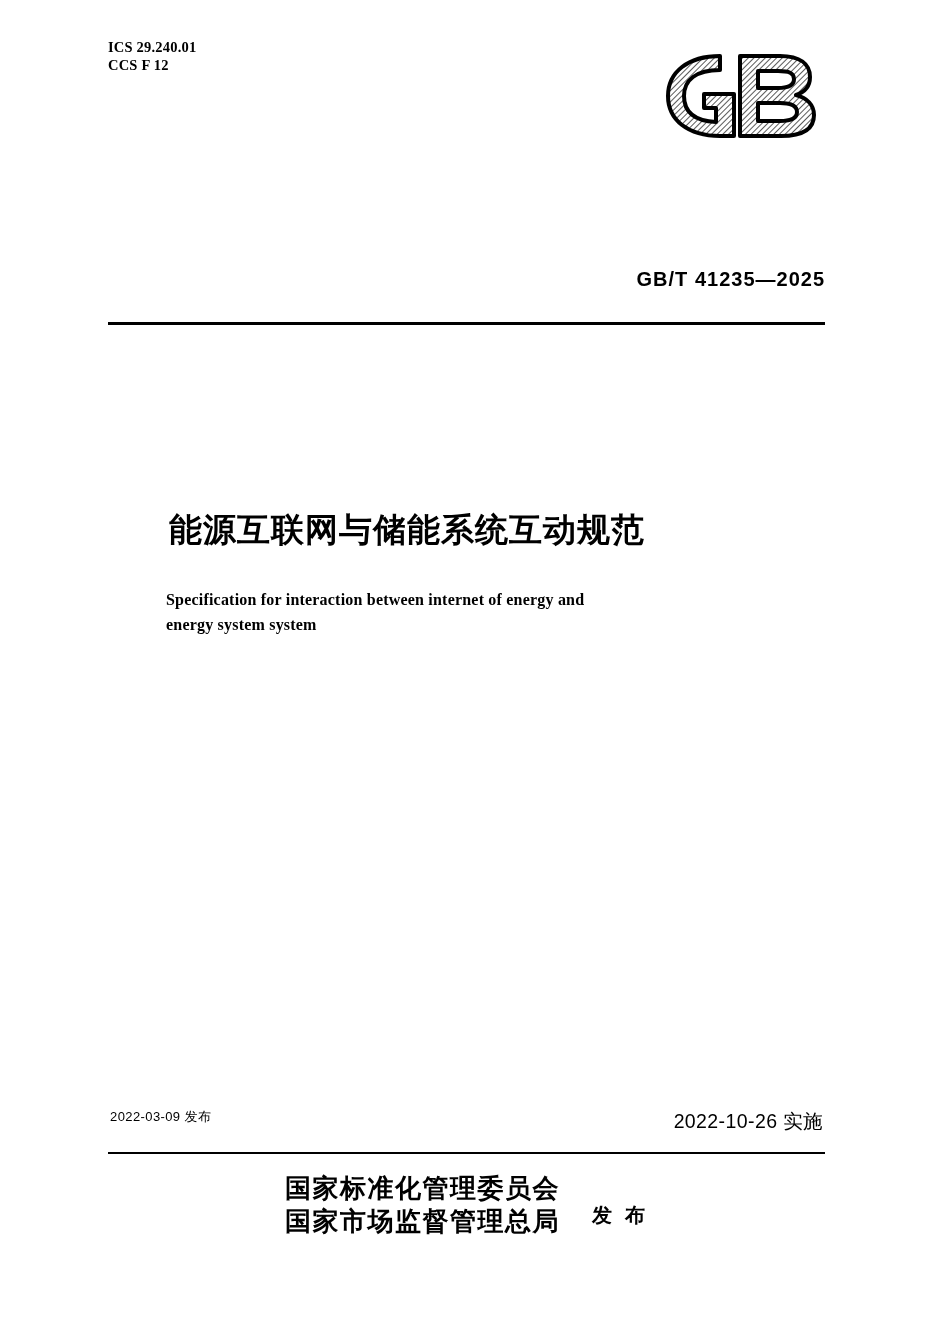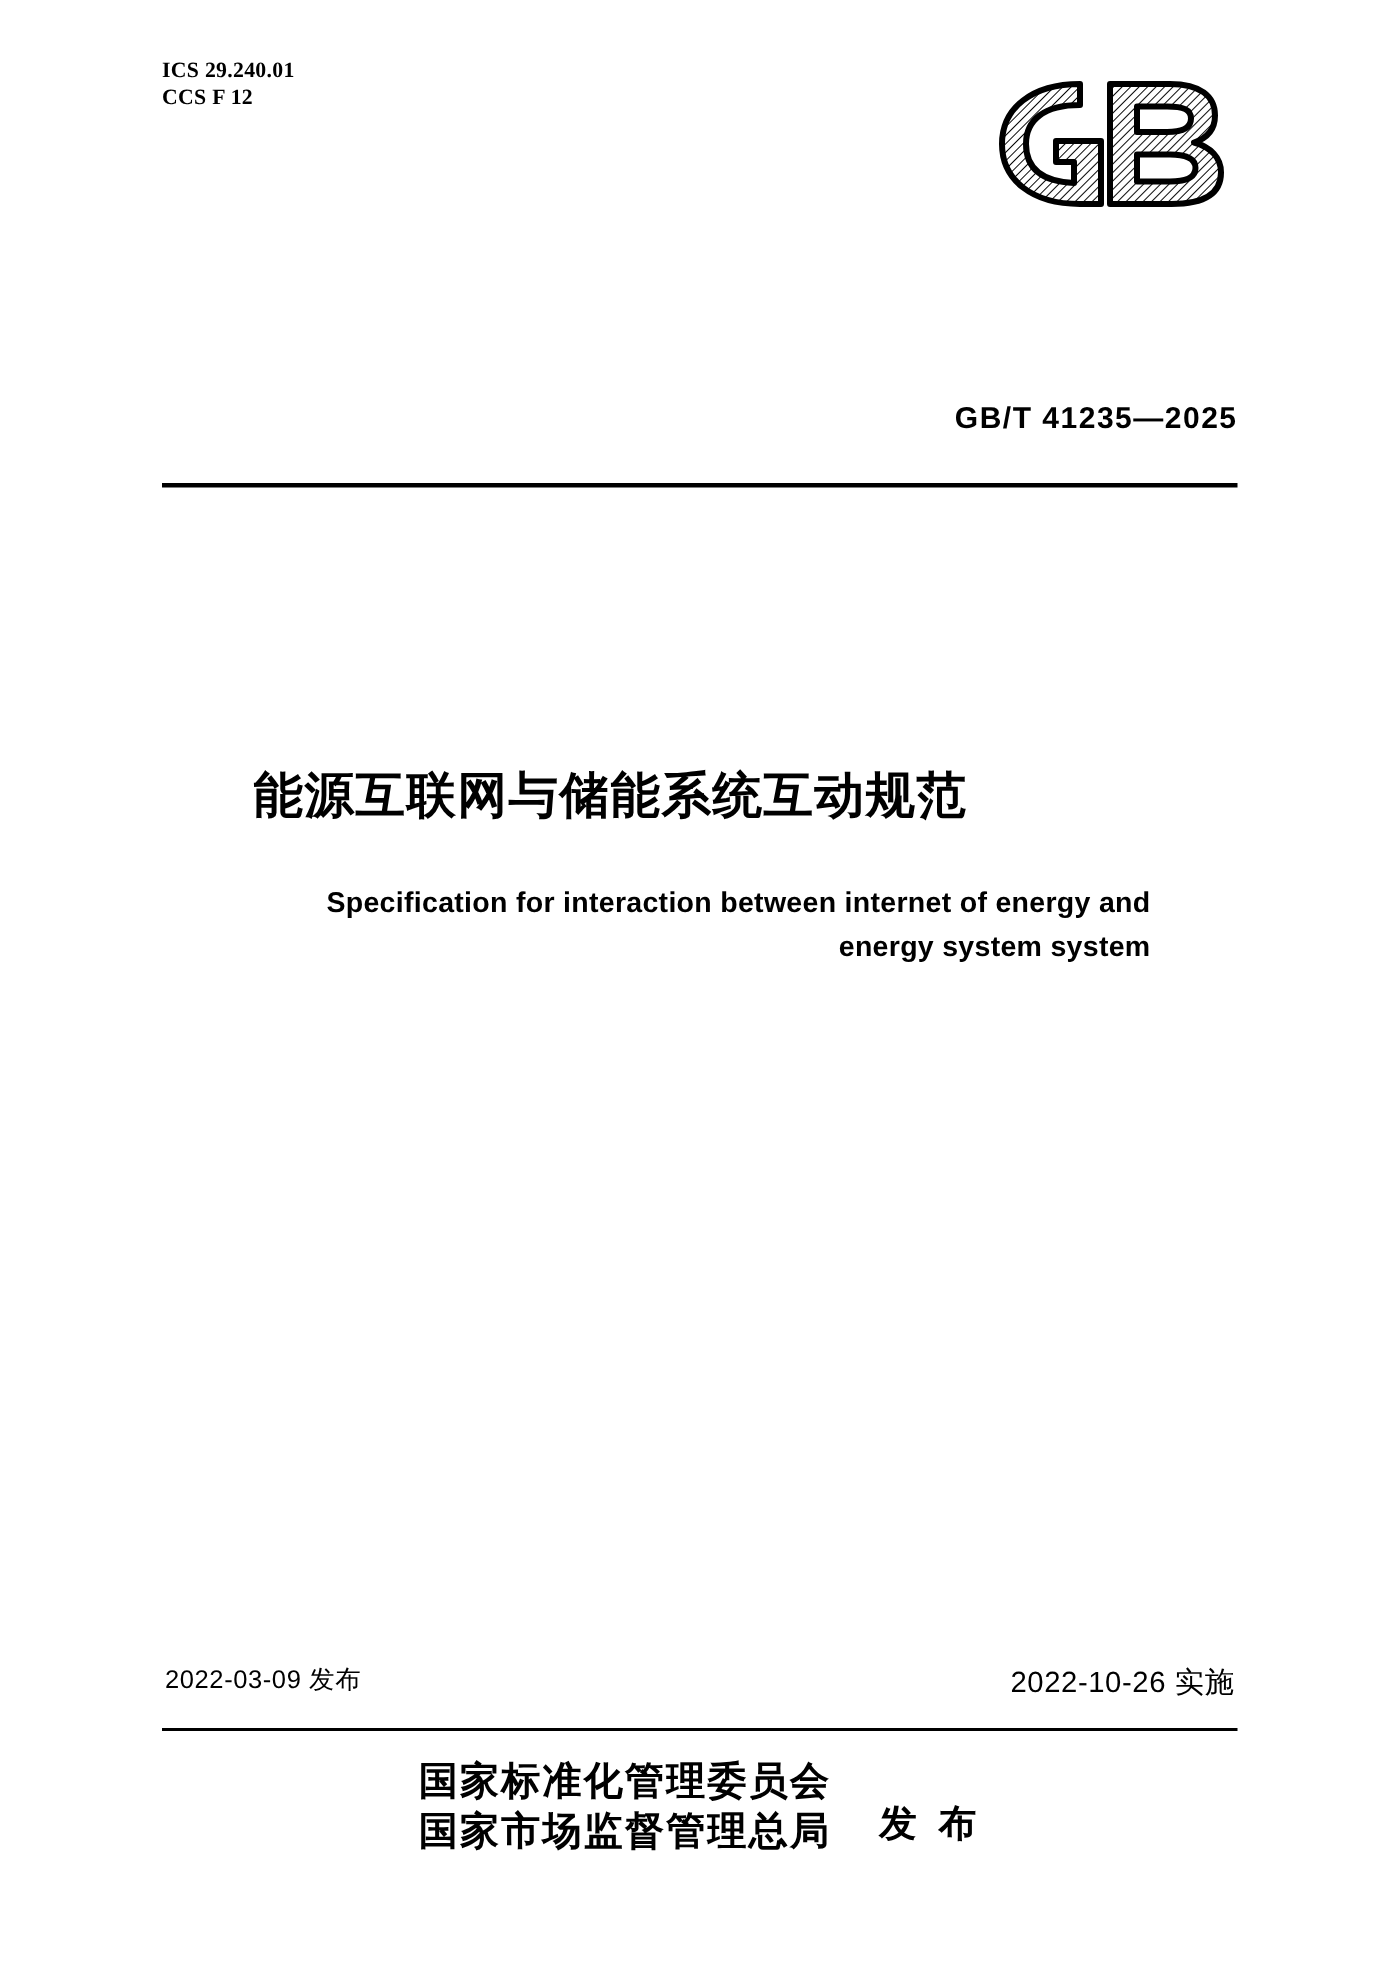--- a/index.html
+++ b/index.html
@@ -101,35 +101,35 @@
     font-family: "DejaVu Sans", sans-serif;
     font-weight: bold;
     font-size: 33px;
     letter-spacing: 1px;
   }
   .doc-title-en {
     position: absolute;
     left: 166px;
     top: 588px;
     width: 601px;
-    text-align: right;
-    font-family: Liberation Sans, sans-serif;
-    font-weight: bold;
-    font-size: 19px;
+    text-align: left;
+    font-family: Liberation Serif, serif;
+    font-weight: bold;
+    font-size: 16px;
     line-height: 1.55;
     letter-spacing: 0.2px;
   }
 
   
   .date-issue {
     position: absolute;
     left: 110px;
     top: 1108px;
     font-family: "Liberation Sans", sans-serif;
-    font-size: 17px;
+    font-size: 13px;
     letter-spacing: 0.4px;
   }
   .date-impl {
     position: absolute;
     right: 110px;
     top: 1108px;
     font-family: "Liberation Sans", sans-serif;
     font-size: 19.5px;
     letter-spacing: 0.4px;
   }
@@ -148,21 +148,21 @@
     font-family: "DejaVu Sans", sans-serif;
     font-weight: bold;
     font-size: 26px;
     line-height: 1.25;
     letter-spacing: 1.5px;
     text-align: center;
   }
   .issue-word {
     font-family: "DejaVu Sans", sans-serif;
     font-weight: bold;
-    font-size: 25px;
+    font-size: 20px;
     letter-spacing: 3px;
     margin-left: 32px;
     padding-top: 22px;
   }
 </style>
 </head>
 <body>
 
 <div class="page">
 

